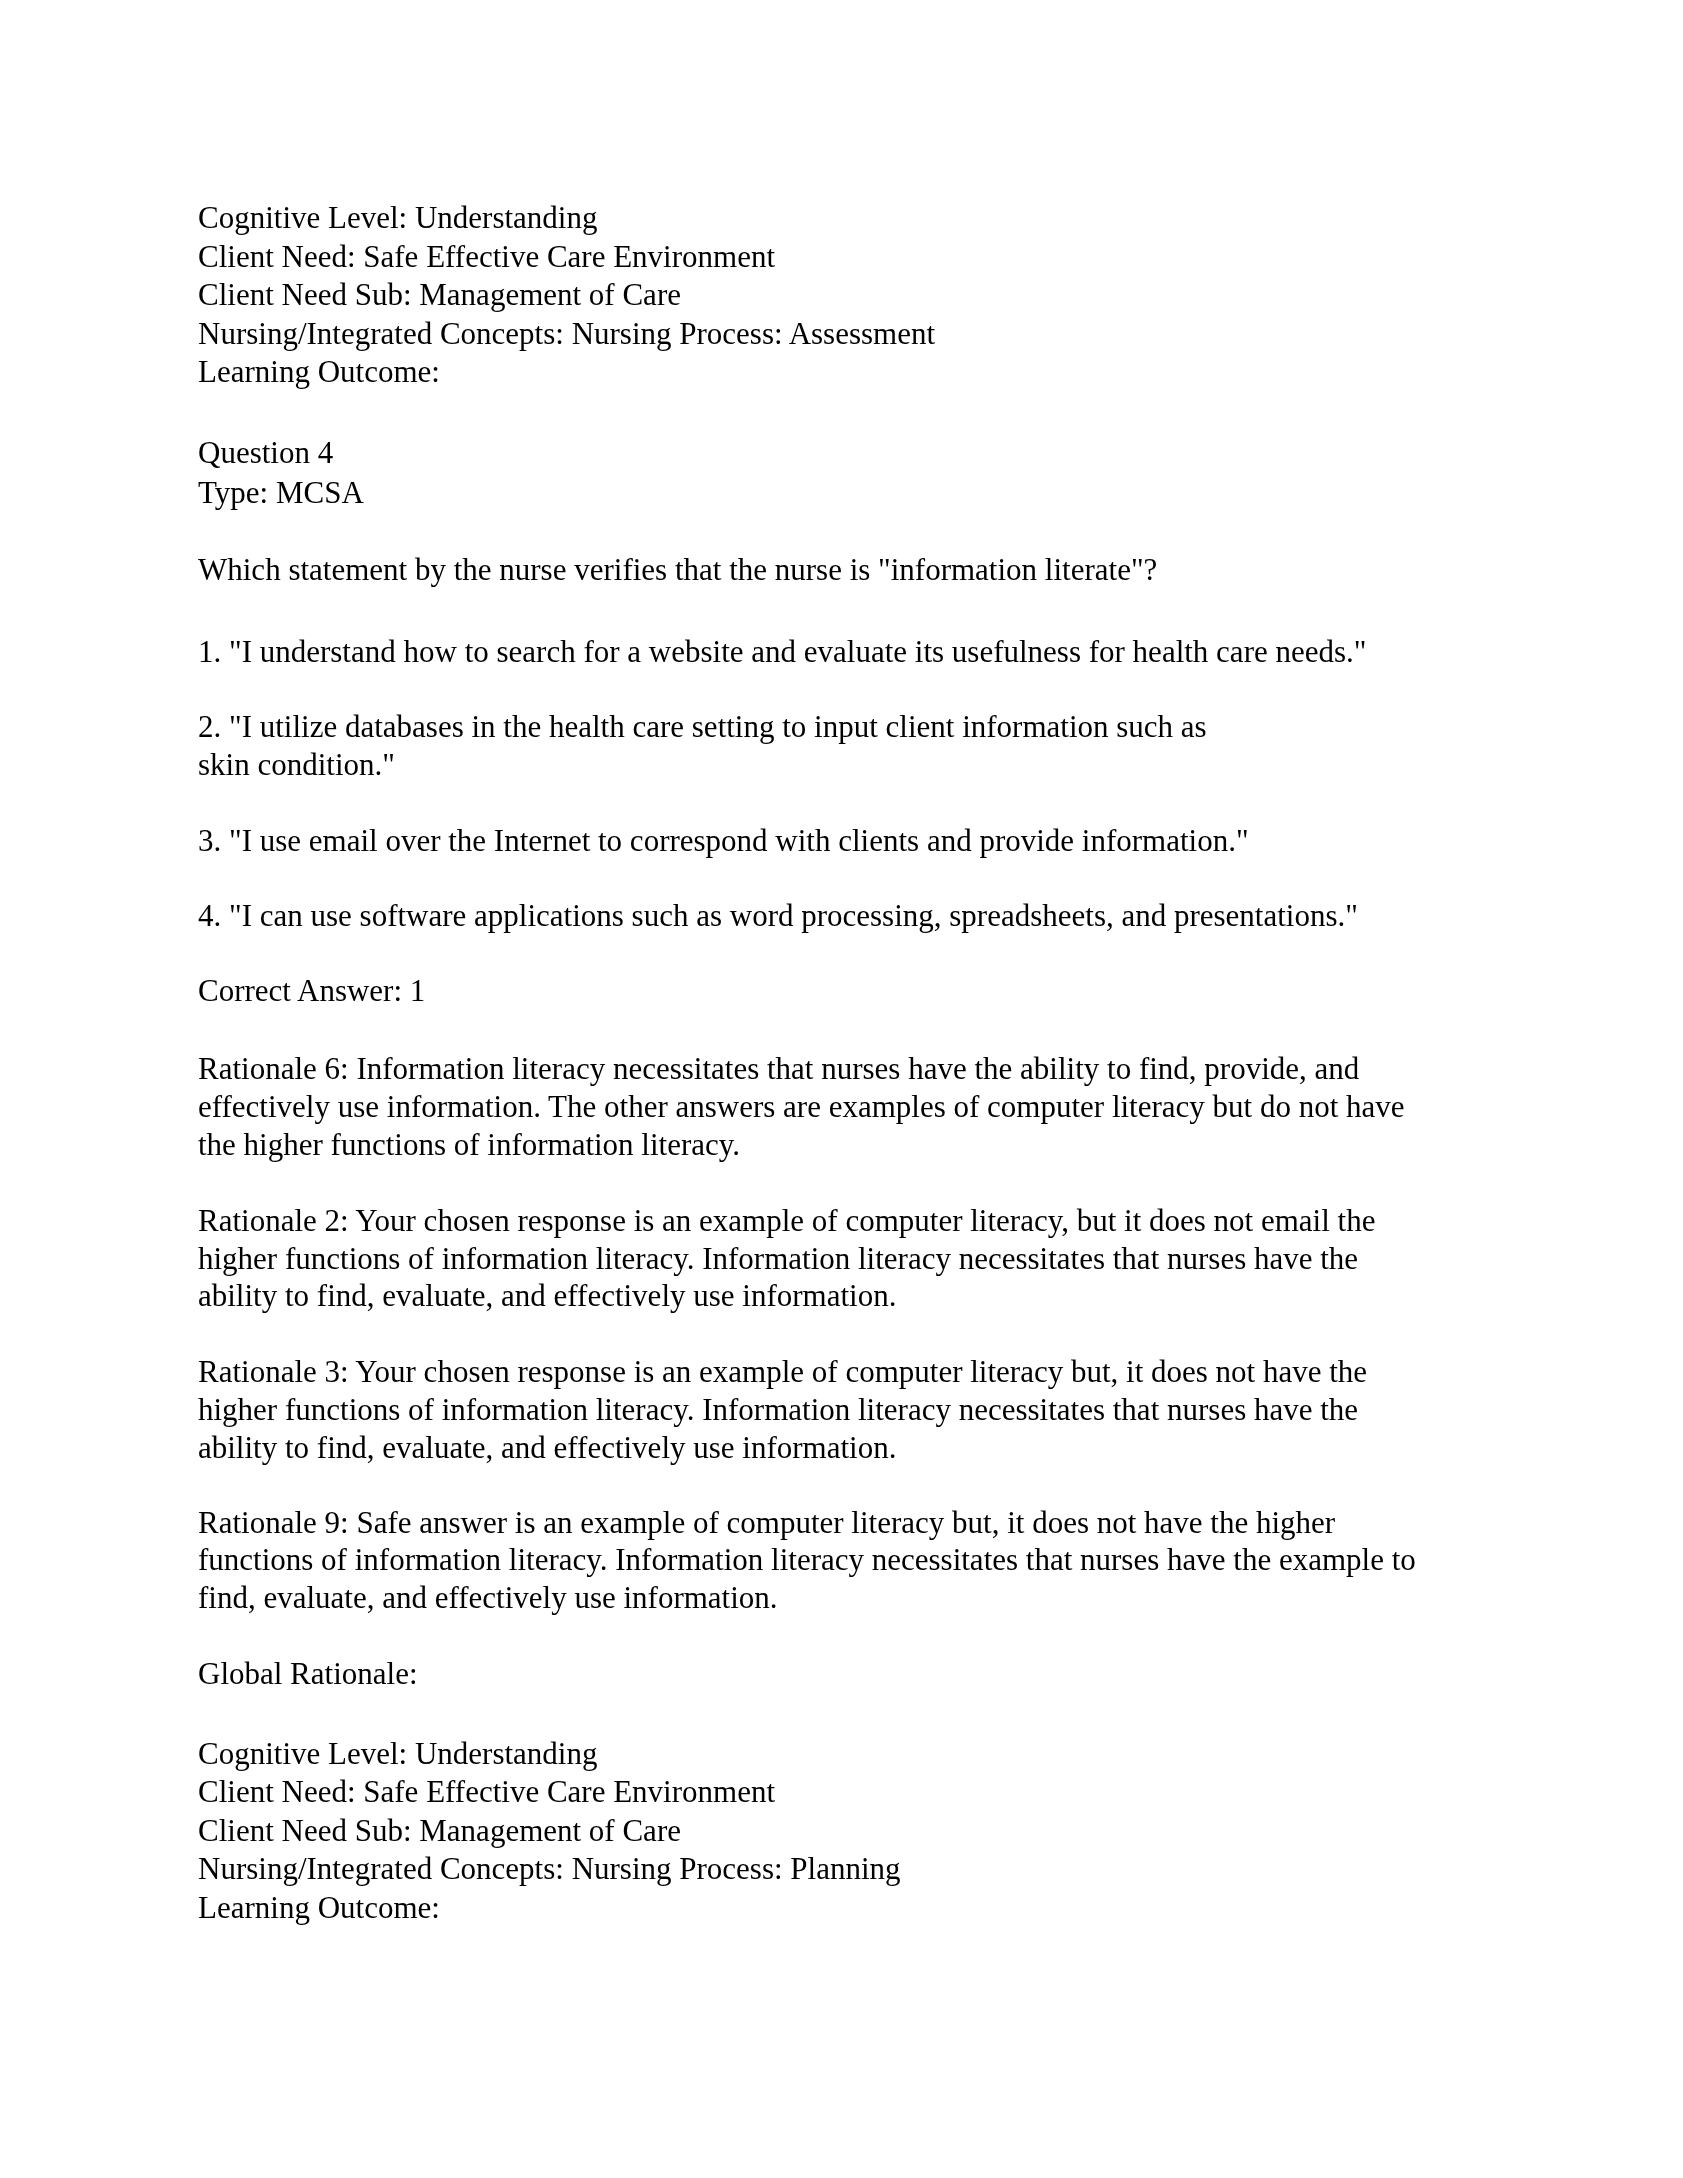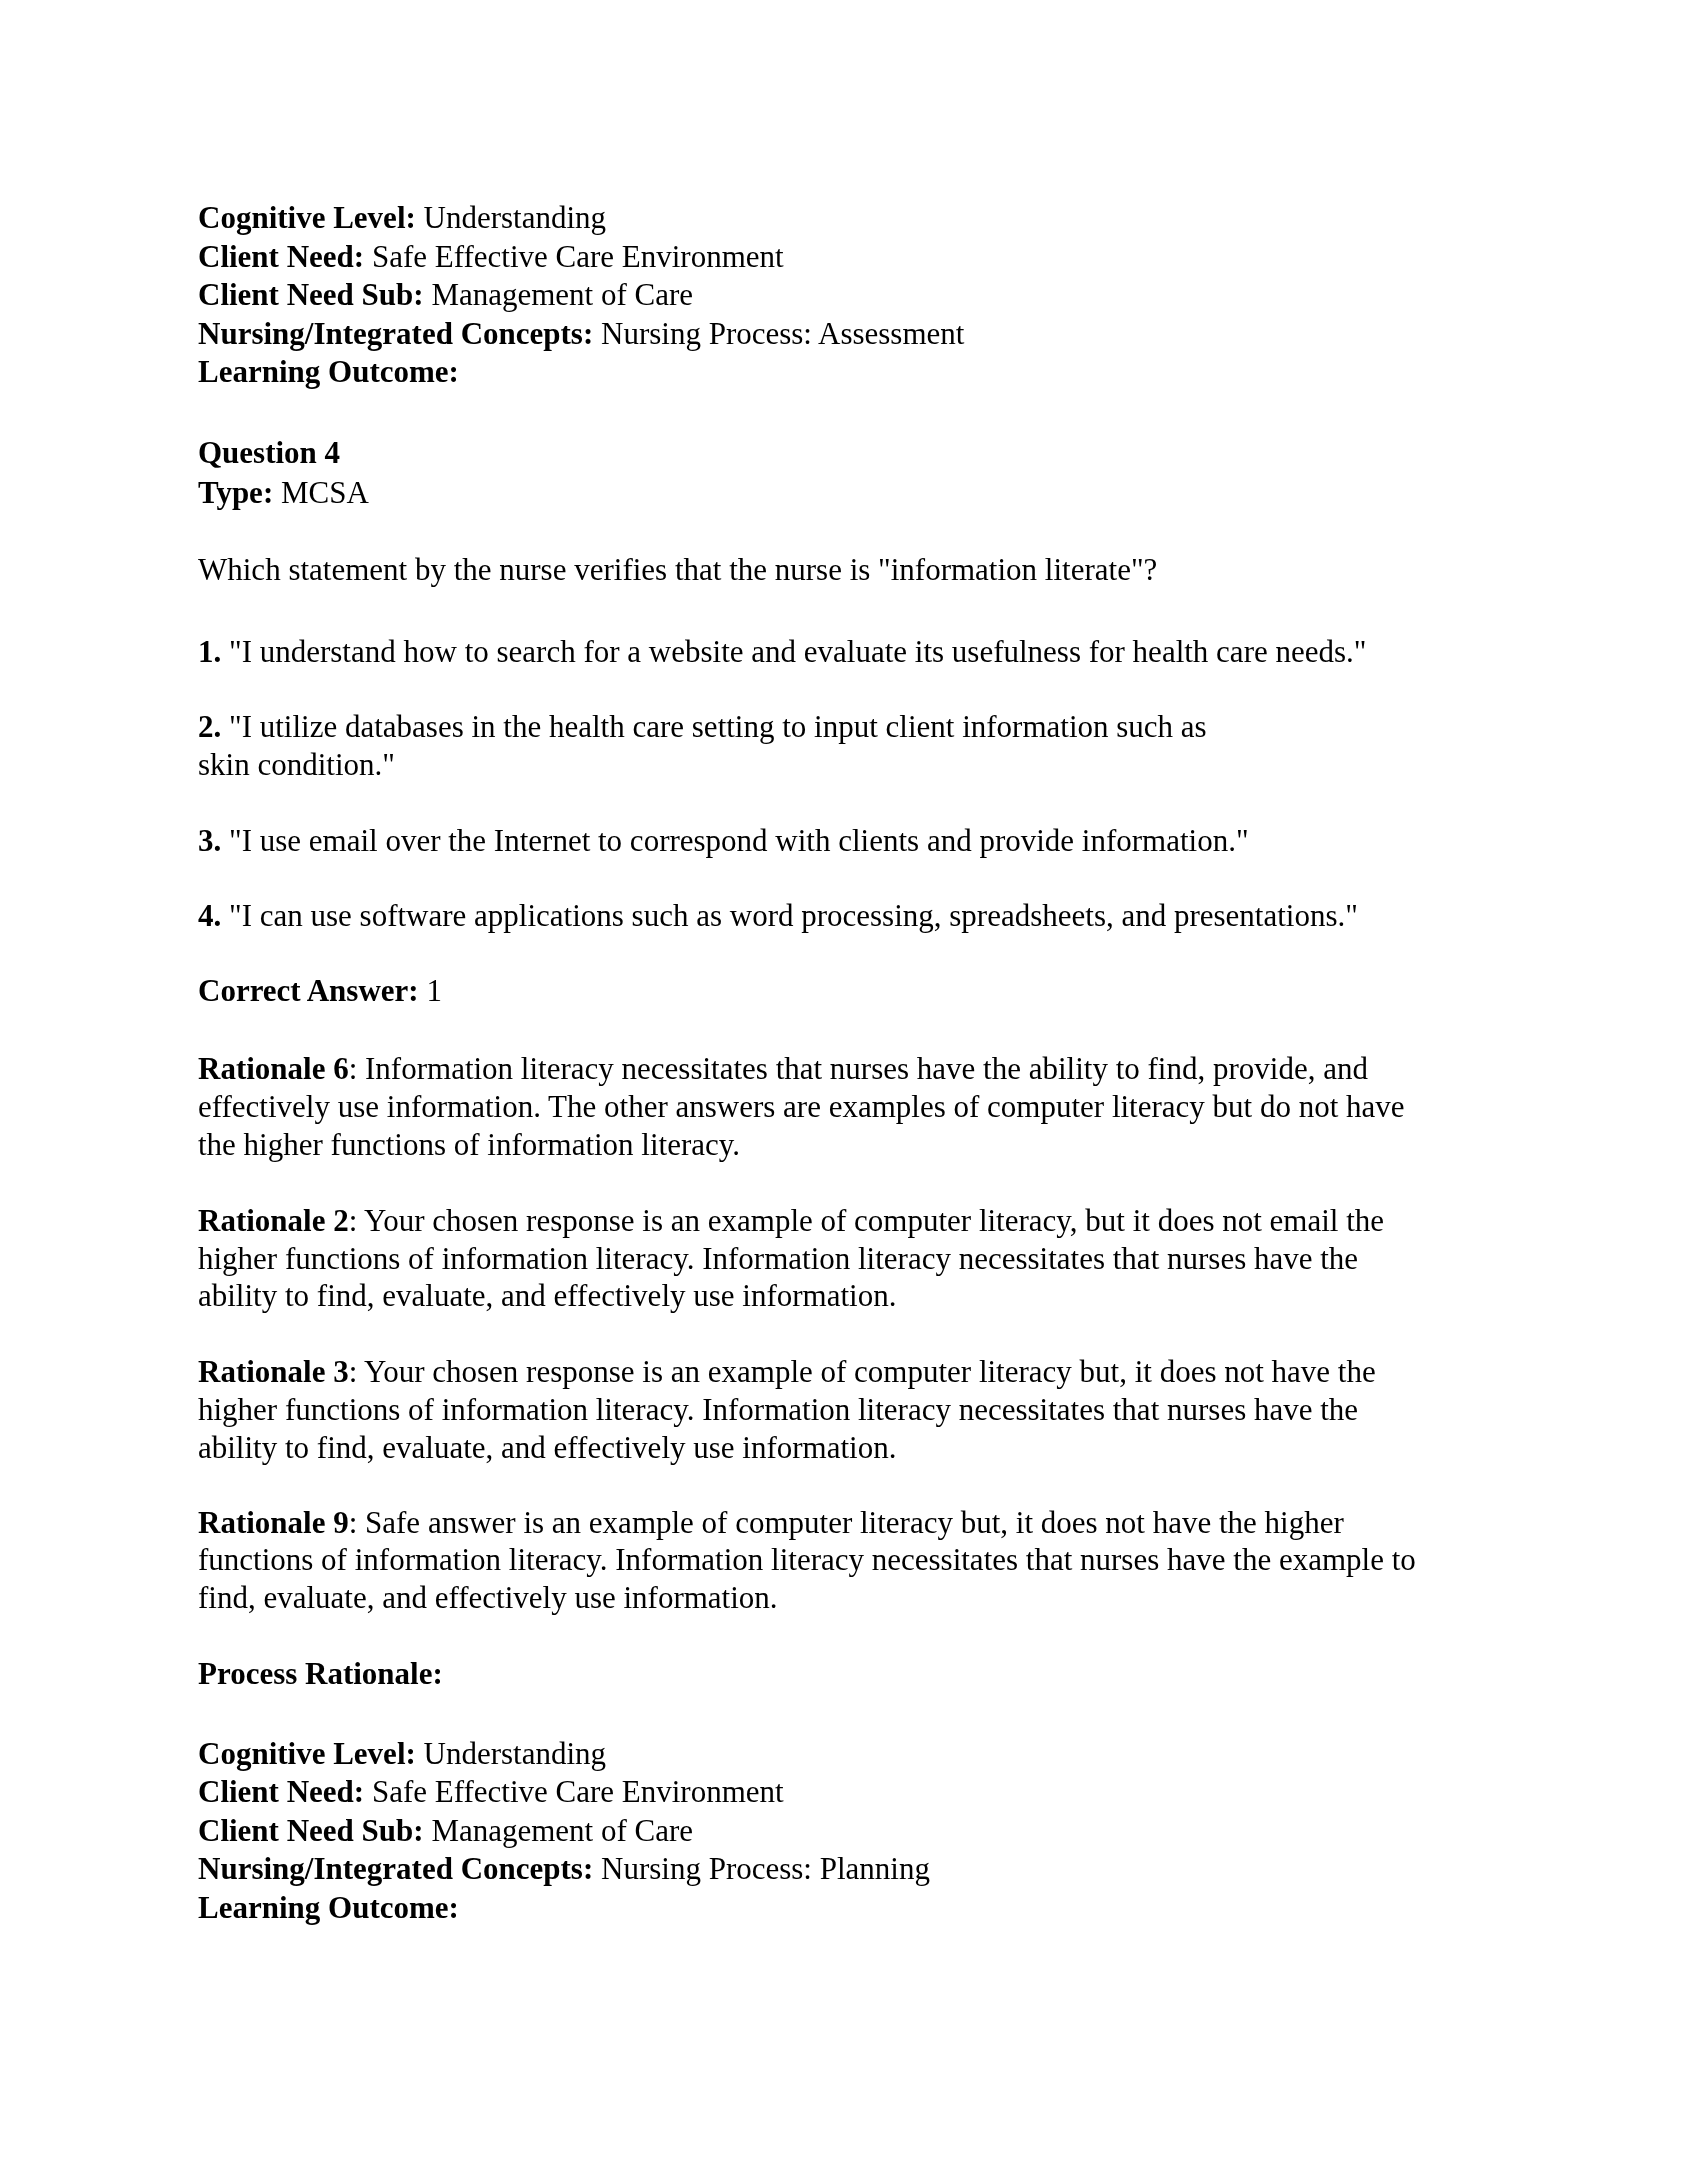--- a/index.html
+++ b/index.html
@@ -1,20 +1,20 @@
 <!DOCTYPE html>
 <html><head>
 <meta charset="utf-8">
 <style>
   html, body { margin: 0; padding: 0; background: #ffffff; }
   body { width: 1683px; height: 2178px; position: relative; overflow: hidden;
          font-family: "Liberation Serif", "DejaVu Serif", serif; color: #000; }
   .page { position: absolute; left: 198px; top: 0; width: 1287px; }
   .line { position: absolute; left: 0; white-space: nowrap; font-size: 31px; line-height: 39px; }
-  b { font-weight: bold; }
+  b { font-weight: normal; }
 </style>
 </head>
 <body>
 
 <div class="page">
 
   <div>
     <div class="line" style="top:198px">
       <b>Cognitive Level:</b> <span>Understanding</span>
     </div>
@@ -76,21 +76,21 @@
     <div class="line" style="top:1428px">ability to find, evaluate, and effectively use information.</div>
   </div>
 
   <div>
     <div class="line" style="top:1503px"><b>Rationale 9</b><span>: Safe answer is an example of computer literacy but, it does not have the higher</span></div>
     <div class="line" style="top:1540px">functions of information literacy. Information literacy necessitates that nurses have the example to</div>
     <div class="line" style="top:1578px">find, evaluate, and effectively use information.</div>
   </div>
 
   <div class="line" style="top:1654px">
-    <b>Process Rationale:</b>
+    <b>Global Rationale:</b>
   </div>
 
   <div>
     <div class="line" style="top:1734px">
       <b>Cognitive Level:</b> <span>Understanding</span>
     </div>
     <div class="line" style="top:1772px">
       <b>Client Need:</b> <span>Safe Effective Care Environment</span>
     </div>
     <div class="line" style="top:1811px">

